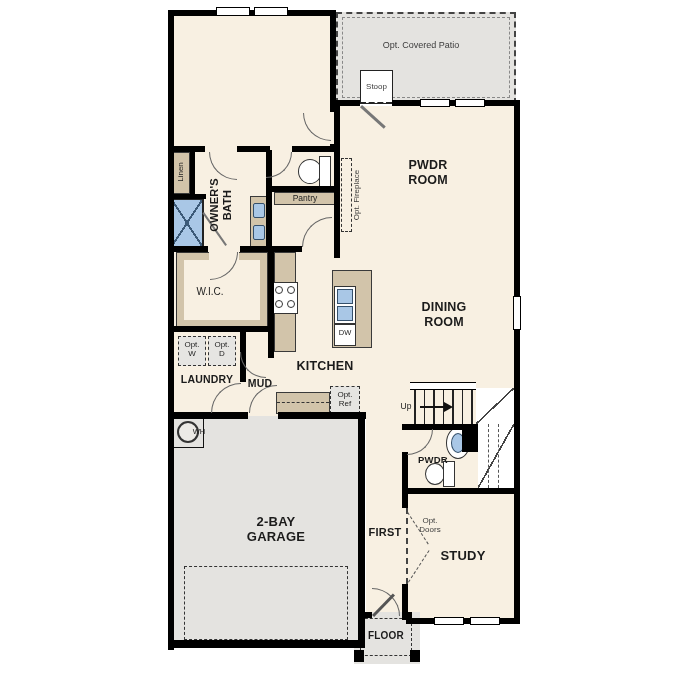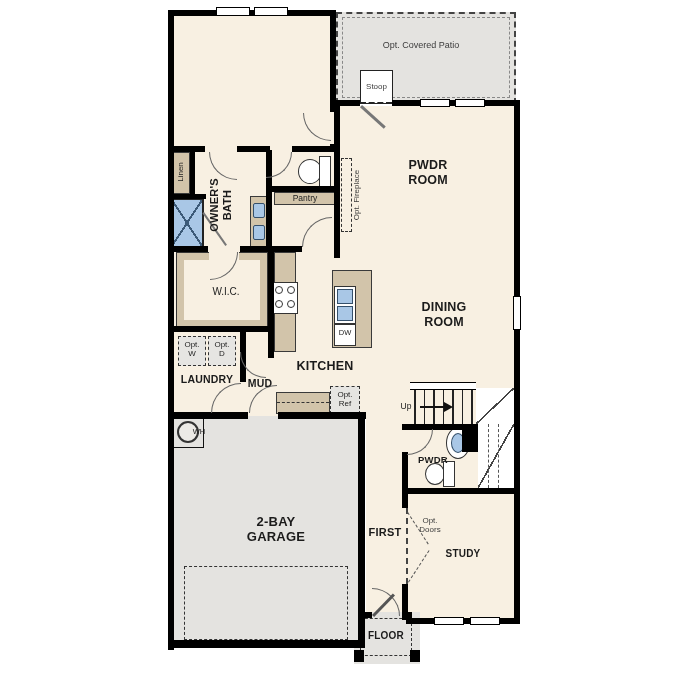--- a/index.html
+++ b/index.html
@@ -173,35 +173,35 @@
 
   <div class="a lbl sm" style="left:336px;top:40px;width:170px;font-size:9px;color:#3c3c3c;">Opt. Covered Patio</div>
   <div class="a lbl sm" style="left:360px;top:82px;width:33px;font-size:8px;color:#3c3c3c;">Stoop</div>
   <div class="a lbl" style="left:398px;top:158px;width:60px;font-size:12.5px;">PWDR
 ROOM</div>
   <div class="a lbl sm v" style="left:321px;top:189px;width:74px;height:12px;font-size:8px;color:#3c3c3c;">Opt. Fireplace</div>
   <div class="a lbl sm v" style="left:159px;top:167px;width:44px;height:10px;font-size:8px;color:#222;">Linen</div>
   <div class="a lbl v" style="left:184px;top:190px;width:78px;height:30px;font-size:11px;">OWNER'S
 BATH</div>
   <div class="a lbl sm" style="left:274px;top:193px;width:62px;font-size:8.5px;color:#222;">Pantry</div>
-  <div class="a lbl sm" style="left:196px;top:286px;width:60px;font-size:10px;color:#222;">W.I.C.</div>
+  <div class="a lbl sm" style="left:180px;top:286px;width:60px;font-size:10px;color:#222;">W.I.C.</div>
   <div class="a lbl" style="left:414px;top:300px;width:60px;font-size:12.5px;">DINING
 ROOM</div>
   <div class="a lbl" style="left:295px;top:359px;width:60px;font-size:12.5px;">KITCHEN</div>
   <div class="a lbl sm" style="left:178px;top:340px;width:28px;font-size:8px;color:#222;">Opt.
 W</div>
   <div class="a lbl sm" style="left:208px;top:340px;width:28px;font-size:8px;color:#222;">Opt.
 D</div>
   <div class="a lbl" style="left:172px;top:373px;width:70px;font-size:10.5px;">LAUNDRY</div>
   <div class="a lbl" style="left:244px;top:377px;width:32px;font-size:10.5px;">MUD</div>
   <div class="a lbl sm" style="left:330px;top:390px;width:30px;font-size:8px;color:#222;">Opt.
 Ref</div>
   <div class="a lbl sm" style="left:397px;top:401px;width:18px;font-size:8.5px;color:#222;">Up</div>
   <div class="a lbl" style="left:410px;top:454px;width:46px;font-size:9.5px;">PWDR</div>
   <div class="a lbl" style="left:362px;top:526px;width:46px;font-size:11px;">FIRST</div>
   <div class="a lbl sm" style="left:414px;top:516px;width:32px;font-size:8px;color:#3c3c3c;">Opt.
 Doors</div>
-  <div class="a lbl" style="left:432px;top:548px;width:62px;font-size:10px;">STUDY</div>
+  <div class="a lbl" style="left:432px;top:548px;width:62px;font-size:13px;">STUDY</div>
   <div class="a lbl" style="left:226px;top:514px;width:100px;font-size:13px;">2-BAY
 GARAGE</div>
   <div class="a lbl" style="left:362px;top:630px;width:48px;font-size:10px;">FLOOR</div>
 
 </div>
 
 </body></html>

